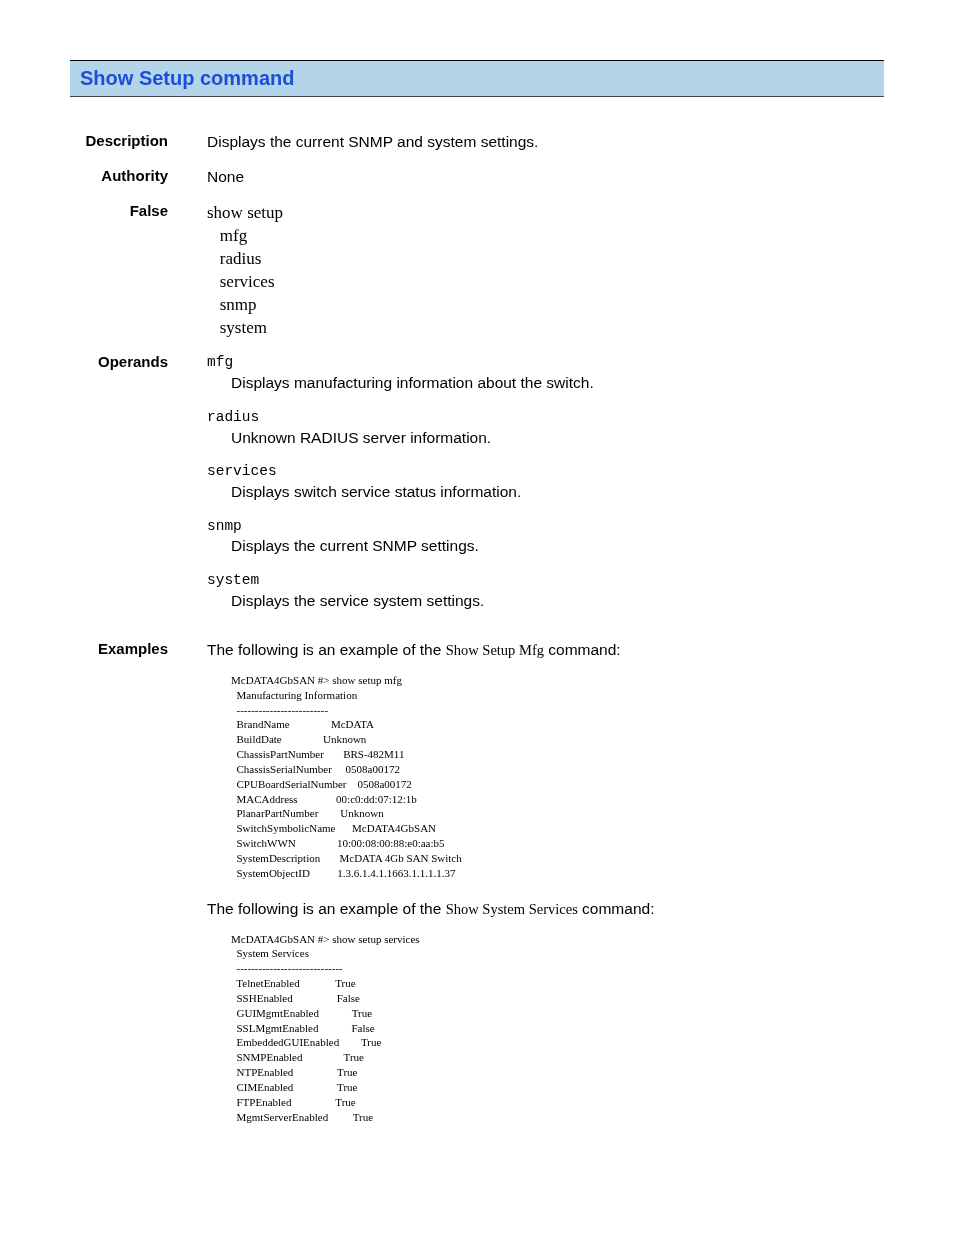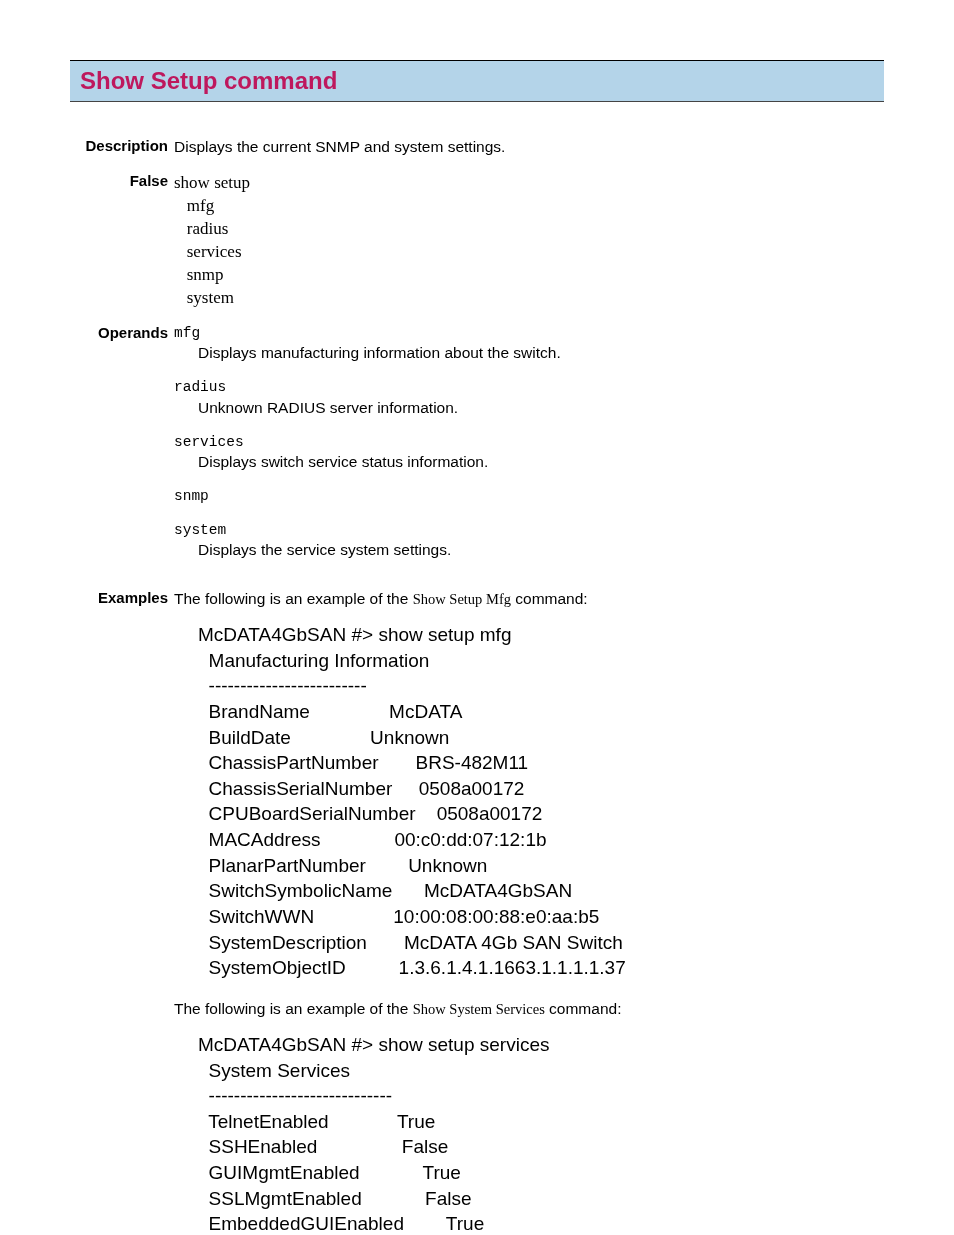--- a/index.html
+++ b/index.html
@@ -16,45 +16,45 @@
     padding: 60px 70px 40px 70px;
   }
   .title-bar {
     background: #b4d4e9;
     border-top: 1px solid #000;
     border-bottom: 1px solid #444;
     padding: 6px 10px;
   }
   .title-bar h1 {
     margin: 0;
-    font-size: 24px;
+    font-size: 20px;
     font-weight: 700;
     font-family: Arial, sans-serif;
-    color: #be185d;
+    color: #1d4ed8;
   }
   .content {
     margin-top: 35px;
   }
   .row {
     display: flex;
     margin-bottom: 14px;
   }
   .label-col {
     width: 98px;
     flex-shrink: 0;
     text-align: right;
     font-weight: 700;
     font-family: Arial, sans-serif;
     font-size: 15px;
-    padding-right: 6px;
   }
   .body-col {
     flex: 1;
     font-size: 15.5px;
     line-height: 1.35;
+    margin-left: 39px;
   }
   .mono {
     font-family: Liberation Serif, serif;
     font-size: 17px;
     line-height: 1.35;
   }
   .syntax-lines {
     white-space: pre;
   }
   .operand {
@@ -64,22 +64,22 @@
     font-family: "Courier New", monospace;
     font-size: 14.5px;
   }
   .operand-desc {
     margin-left: 24px;
   }
   .example-text {
     margin-bottom: 12px;
   }
   .code-block {
-    font-family: Liberation Sans, sans-serif;
-    font-size: 19px;
+    font-family: Liberation Serif, serif;
+    font-size: 11px;
     white-space: pre;
     line-height: 1.35;
     margin: 4px 0 18px 24px;
   }
   .inline-mono {
     font-family: Liberation Serif, serif;
     font-size: 14.5px;
   }
 </style>
 </head>
@@ -91,20 +91,24 @@
     <h1>Show Setup command</h1>
   </div>
 
   <div class="content">
 
     <div class="row">
       <div class="label-col">Description</div>
       <div class="body-col">Displays the current SNMP and system settings.</div>
     </div>
 
+    <div class="row">
+      <div class="label-col">Authority</div>
+      <div class="body-col">None</div>
+    </div>
 
     <div class="row">
       <div class="label-col">False</div>
       <div class="body-col mono syntax-lines" id="syntax-body">show setup
    mfg
    radius
    services
    snmp
    system</div>
     </div>
@@ -119,20 +123,21 @@
           <div class="operand">
             <div class="operand-name">radius</div>
             <div class="operand-desc">Unknown RADIUS server information.</div>
           </div>
           <div class="operand">
             <div class="operand-name">services</div>
             <div class="operand-desc">Displays switch service status information.</div>
           </div>
           <div class="operand">
             <div class="operand-name">snmp</div>
+            <div class="operand-desc">Displays the current SNMP settings.</div>
           </div>
           <div class="operand">
             <div class="operand-name">system</div>
             <div class="operand-desc">Displays the service system settings.</div>
           </div>
         </div>
     </div>
 
     <div class="row">
       <div class="label-col">Examples</div>

